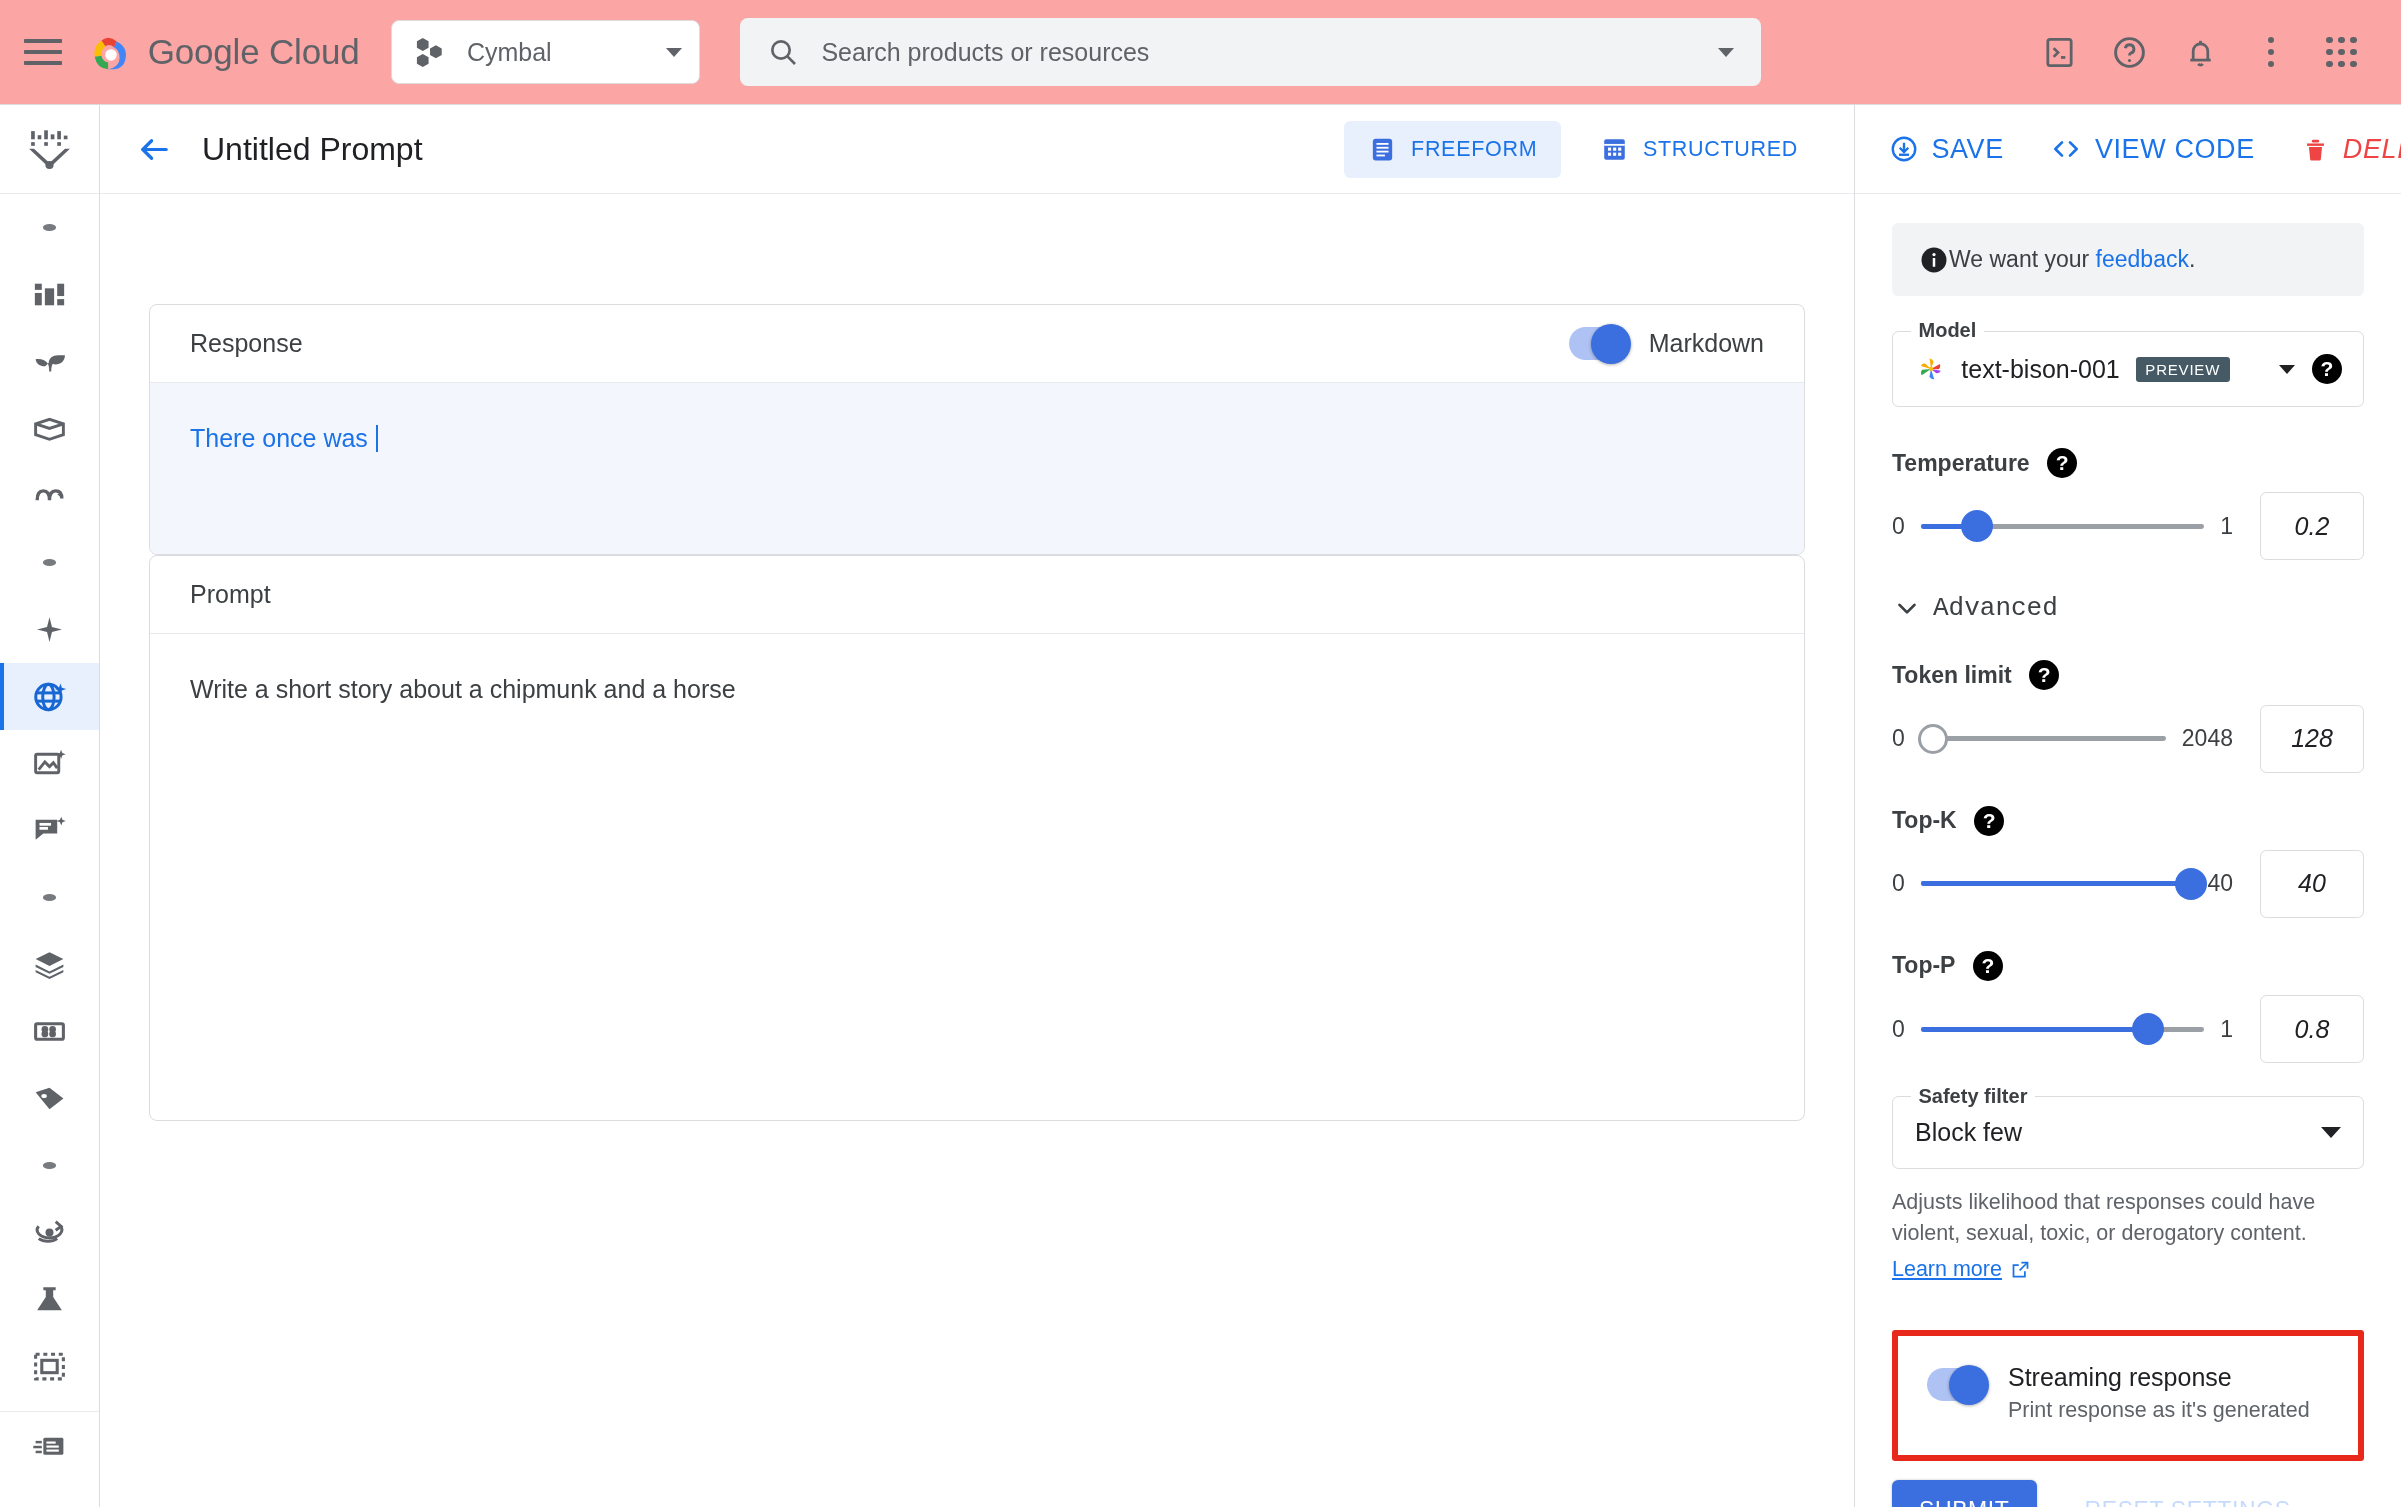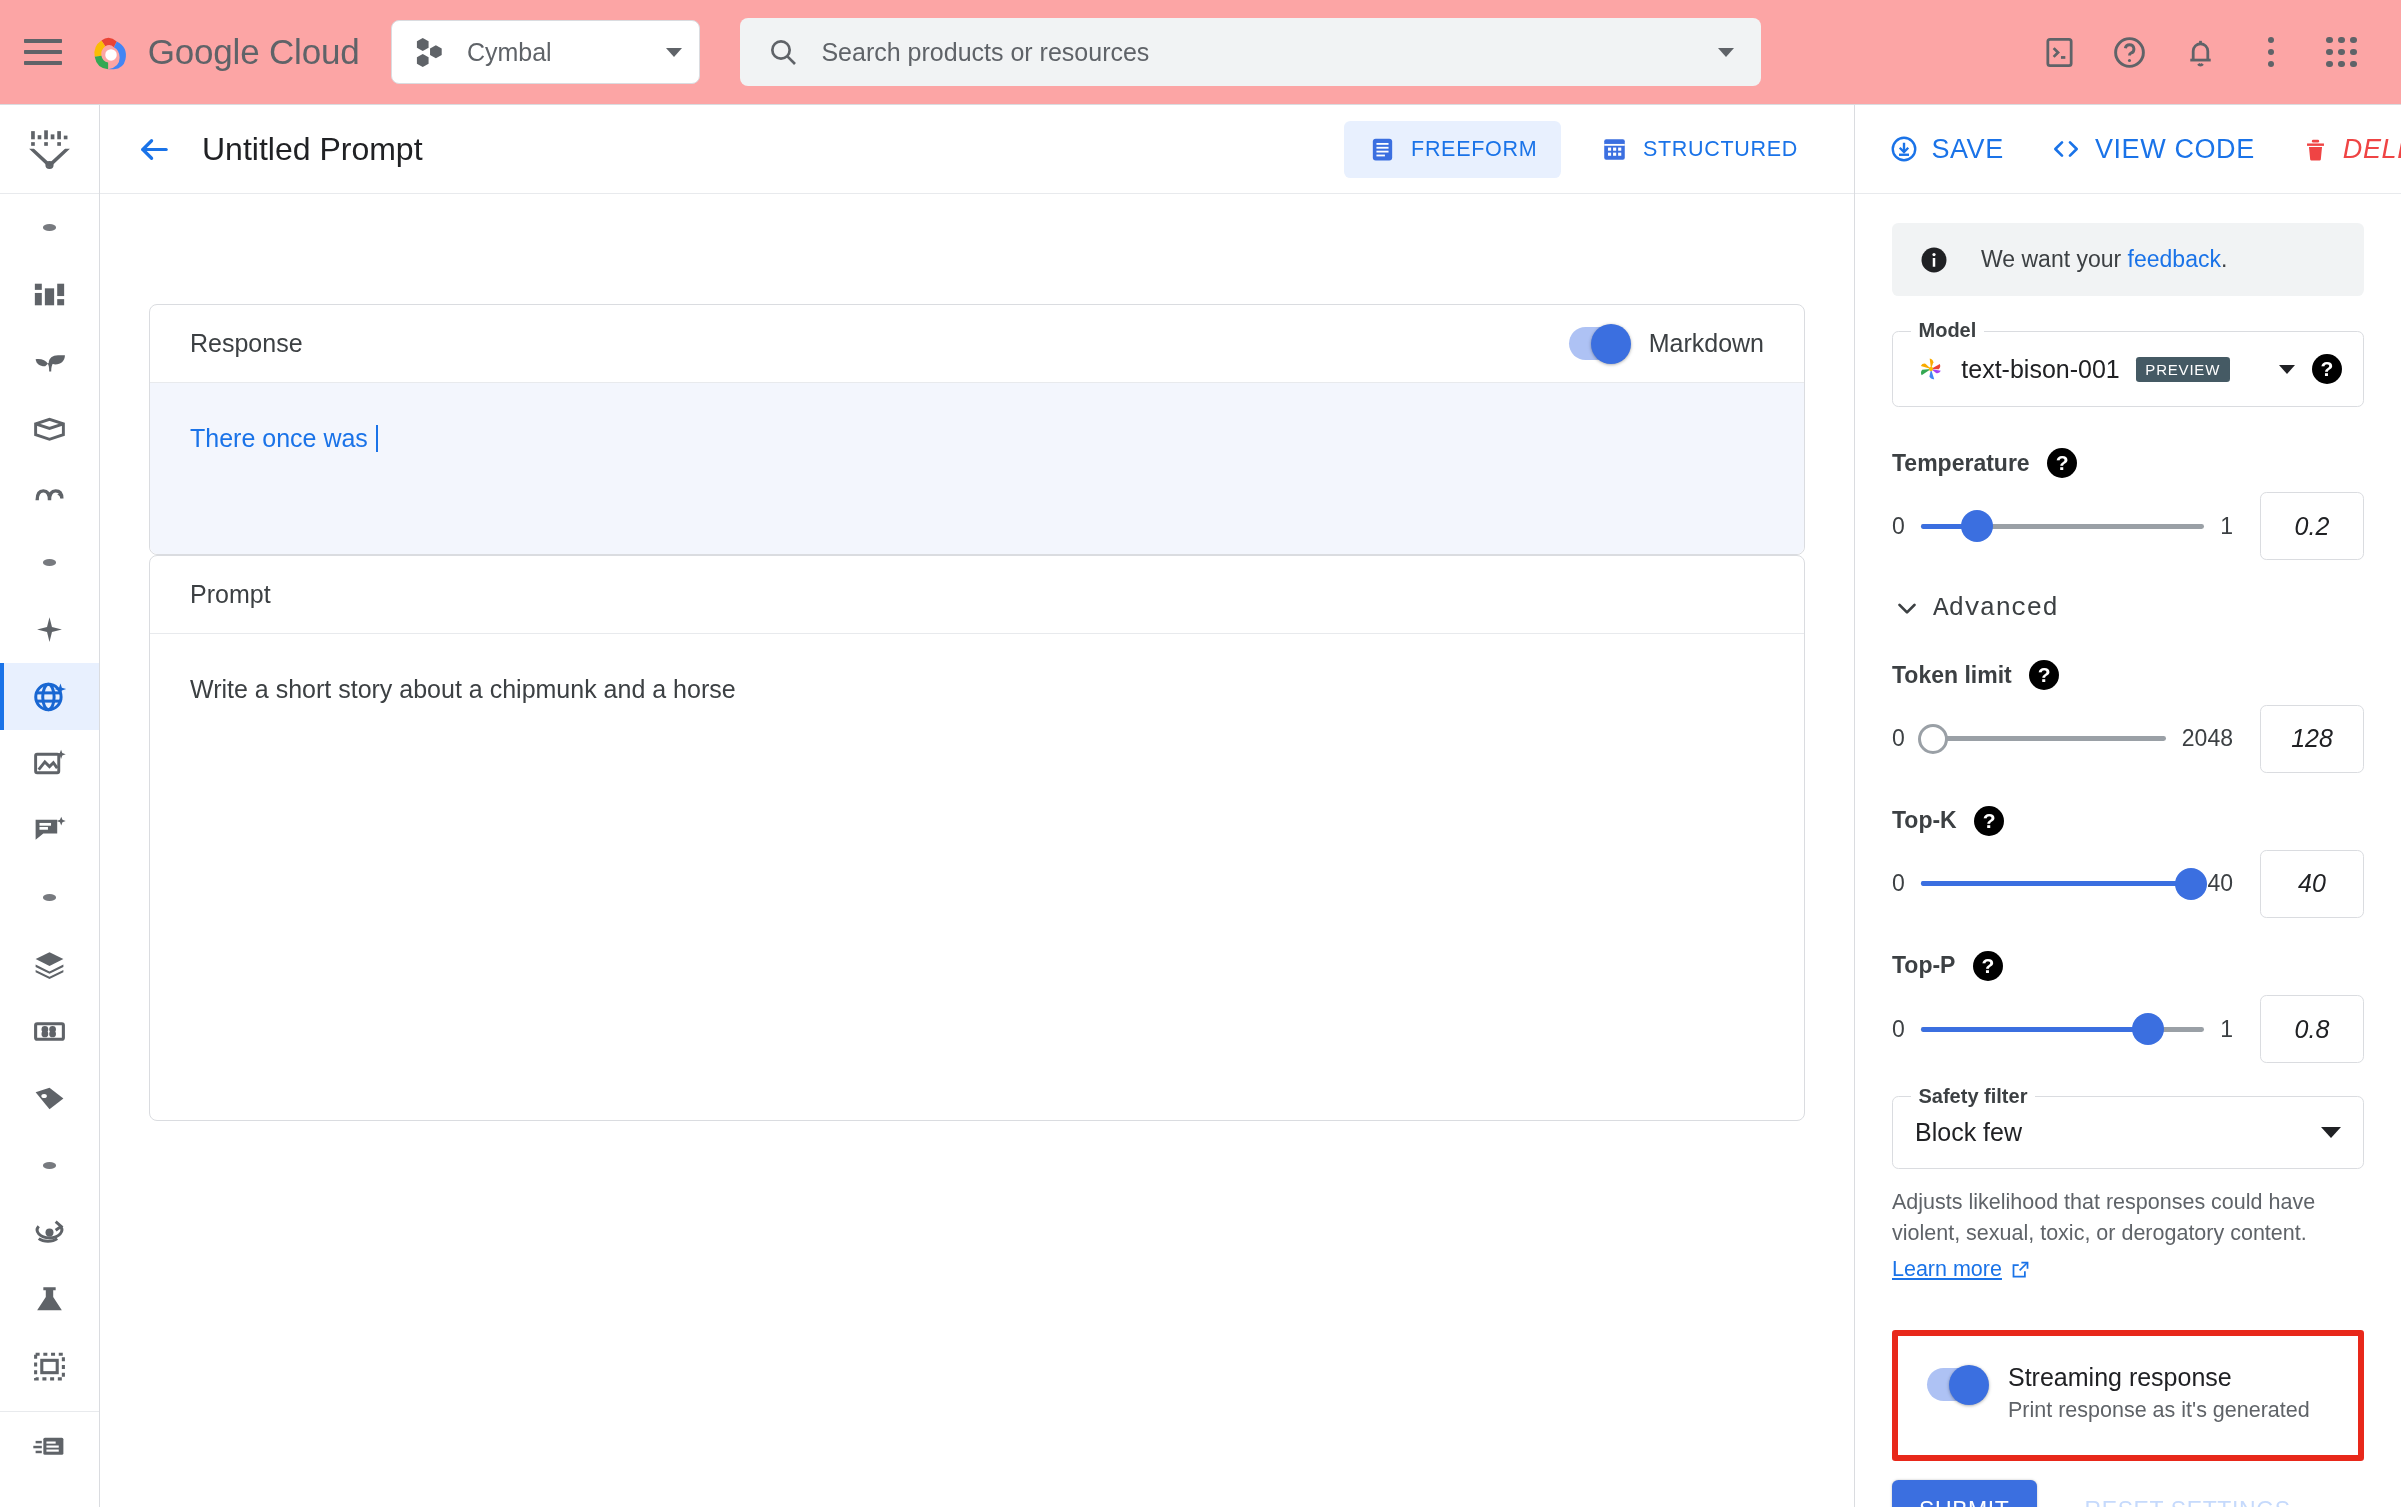--- a/index.html
+++ b/index.html
@@ -137,21 +137,21 @@
   }
   .pact { display: flex; align-items: center; gap: 12.7px; height: 56px; padding: 0 12.7px;
           border-radius: 6.4px; cursor: pointer; color: #1a73e8;
           font-size: 27px; letter-spacing: 0.6px; white-space: nowrap; }
   .pact.disabled { color: #ef4444; cursor: default; font-style: italic; }
 
   .panel-scroll { flex: 1; padding: 29px 37px 0 37px; overflow: hidden; }
 
   .feedback {
     background: #f1f3f4; border-radius: 6.4px; height: 73px;
-    display: flex; align-items: center; gap: 32px; padding: 0 27px; margin-bottom: 35px;
+    display: flex; align-items: center; padding: 0 27px; margin-bottom: 35px;
   }
   .feedback-text { font-size: 23px; color: #3c4043; }
   .feedback-text a { color: #1a73e8; text-decoration: none; }
 
   .field {
     position: relative; border: 0.8px solid #dadce0; border-radius: 6.4px;
     height: 76px; display: flex; align-items: center; padding: 0 21px 0 22px;
     margin-bottom: 41px;
   }
   .field-legend {

